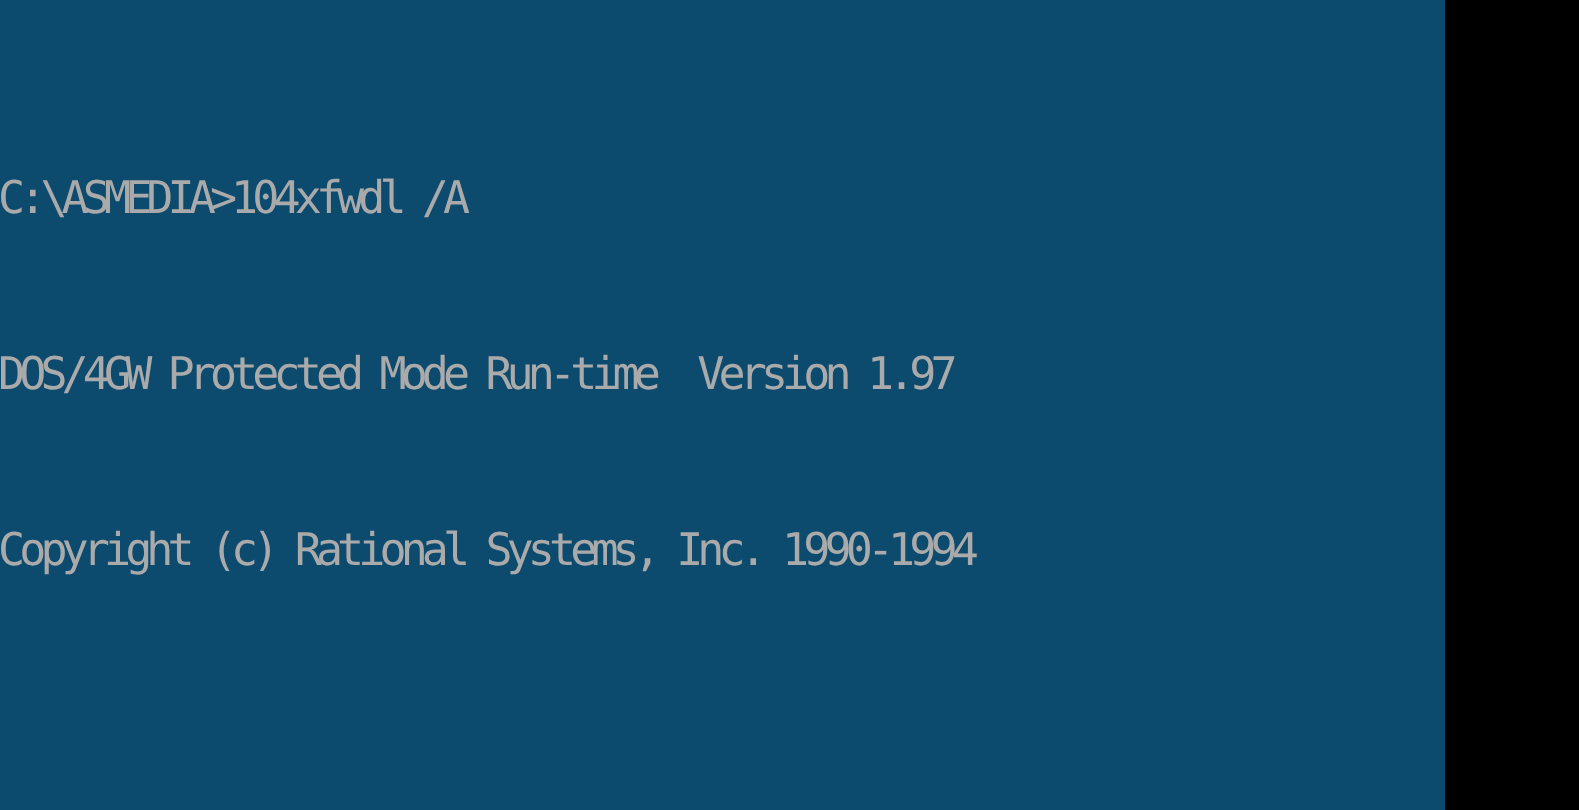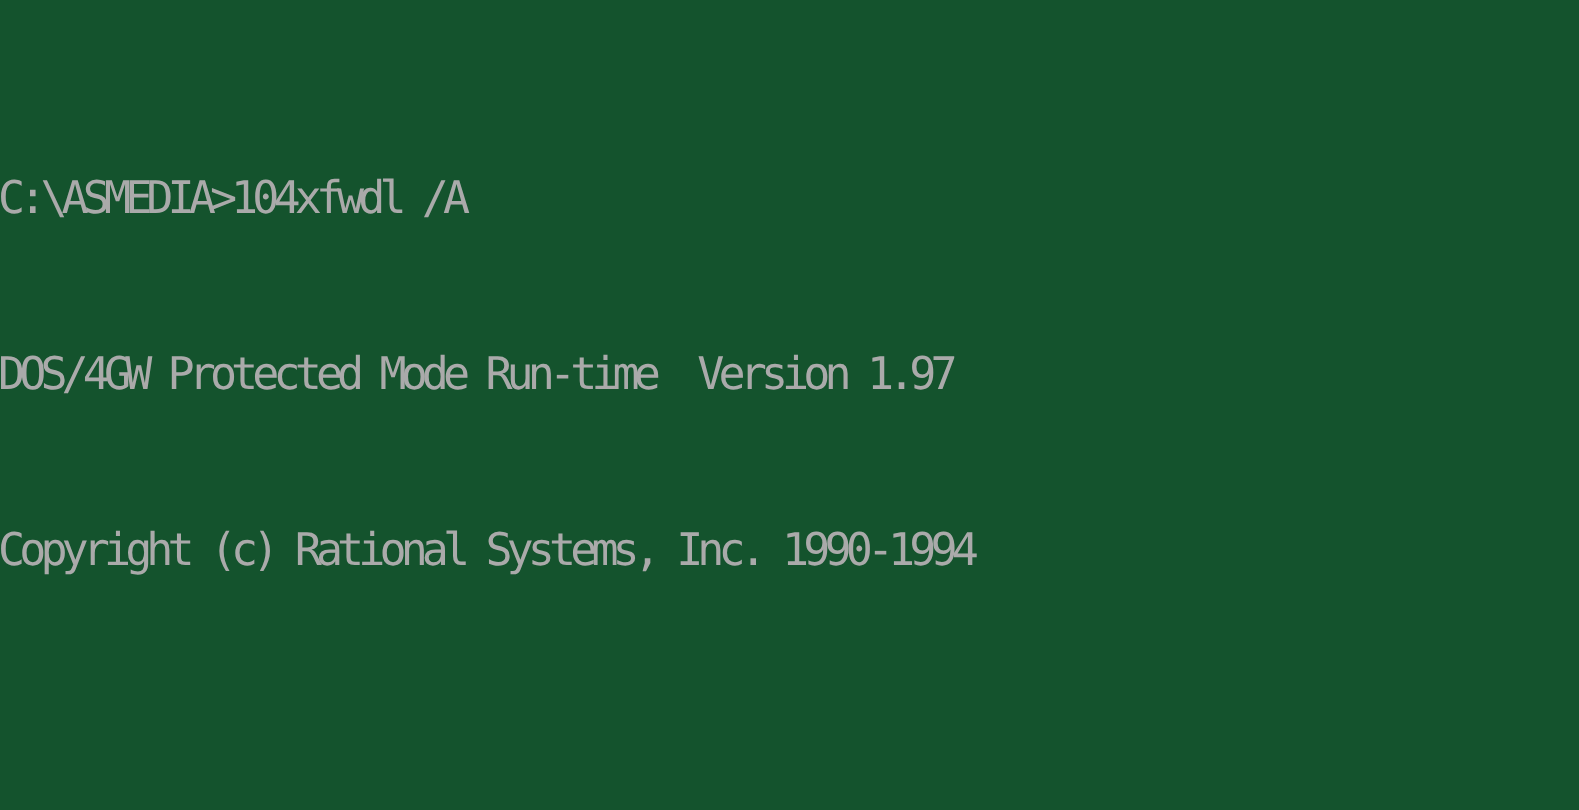--- a/index.html
+++ b/index.html
@@ -8,23 +8,23 @@
     padding: 0;
     background: #000000;
   }
   body {
     width: 1579px;
     height: 810px;
     overflow: hidden;
   }
   #terminal {
     position: relative;
-    width: 1579px;
+    width: 1445px;
     height: 810px;
-    background: #14532d;
+    background: #0c4a6e;
     box-sizing: border-box;
     padding: 16px;
   }
   #screen {
     position: absolute;
     left: -2px;
     top: 52px;
     width: 1583px;
     font-family: "DejaVu Sans Mono", "Liberation Mono", monospace;
     font-size: 45px;

